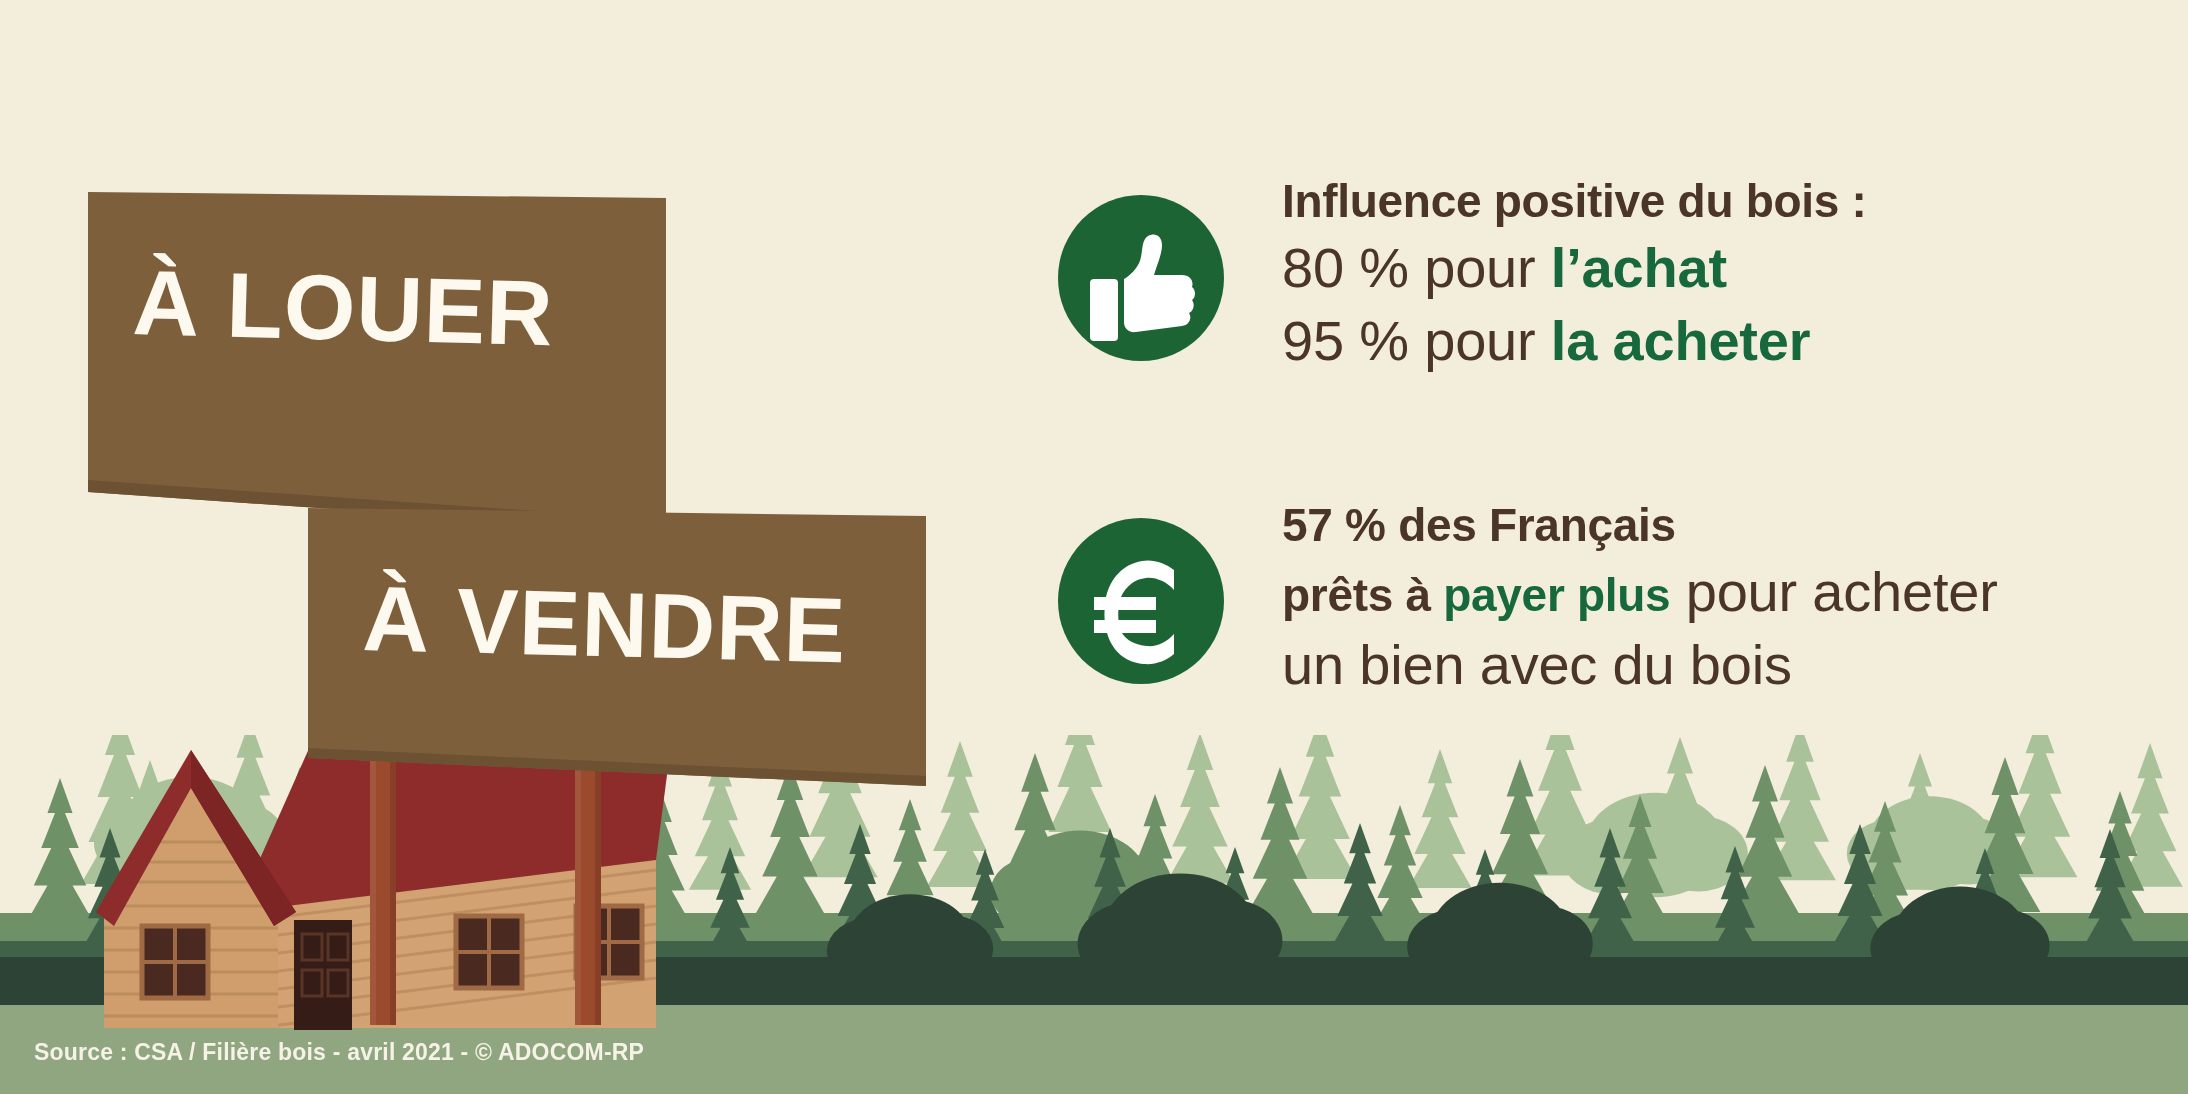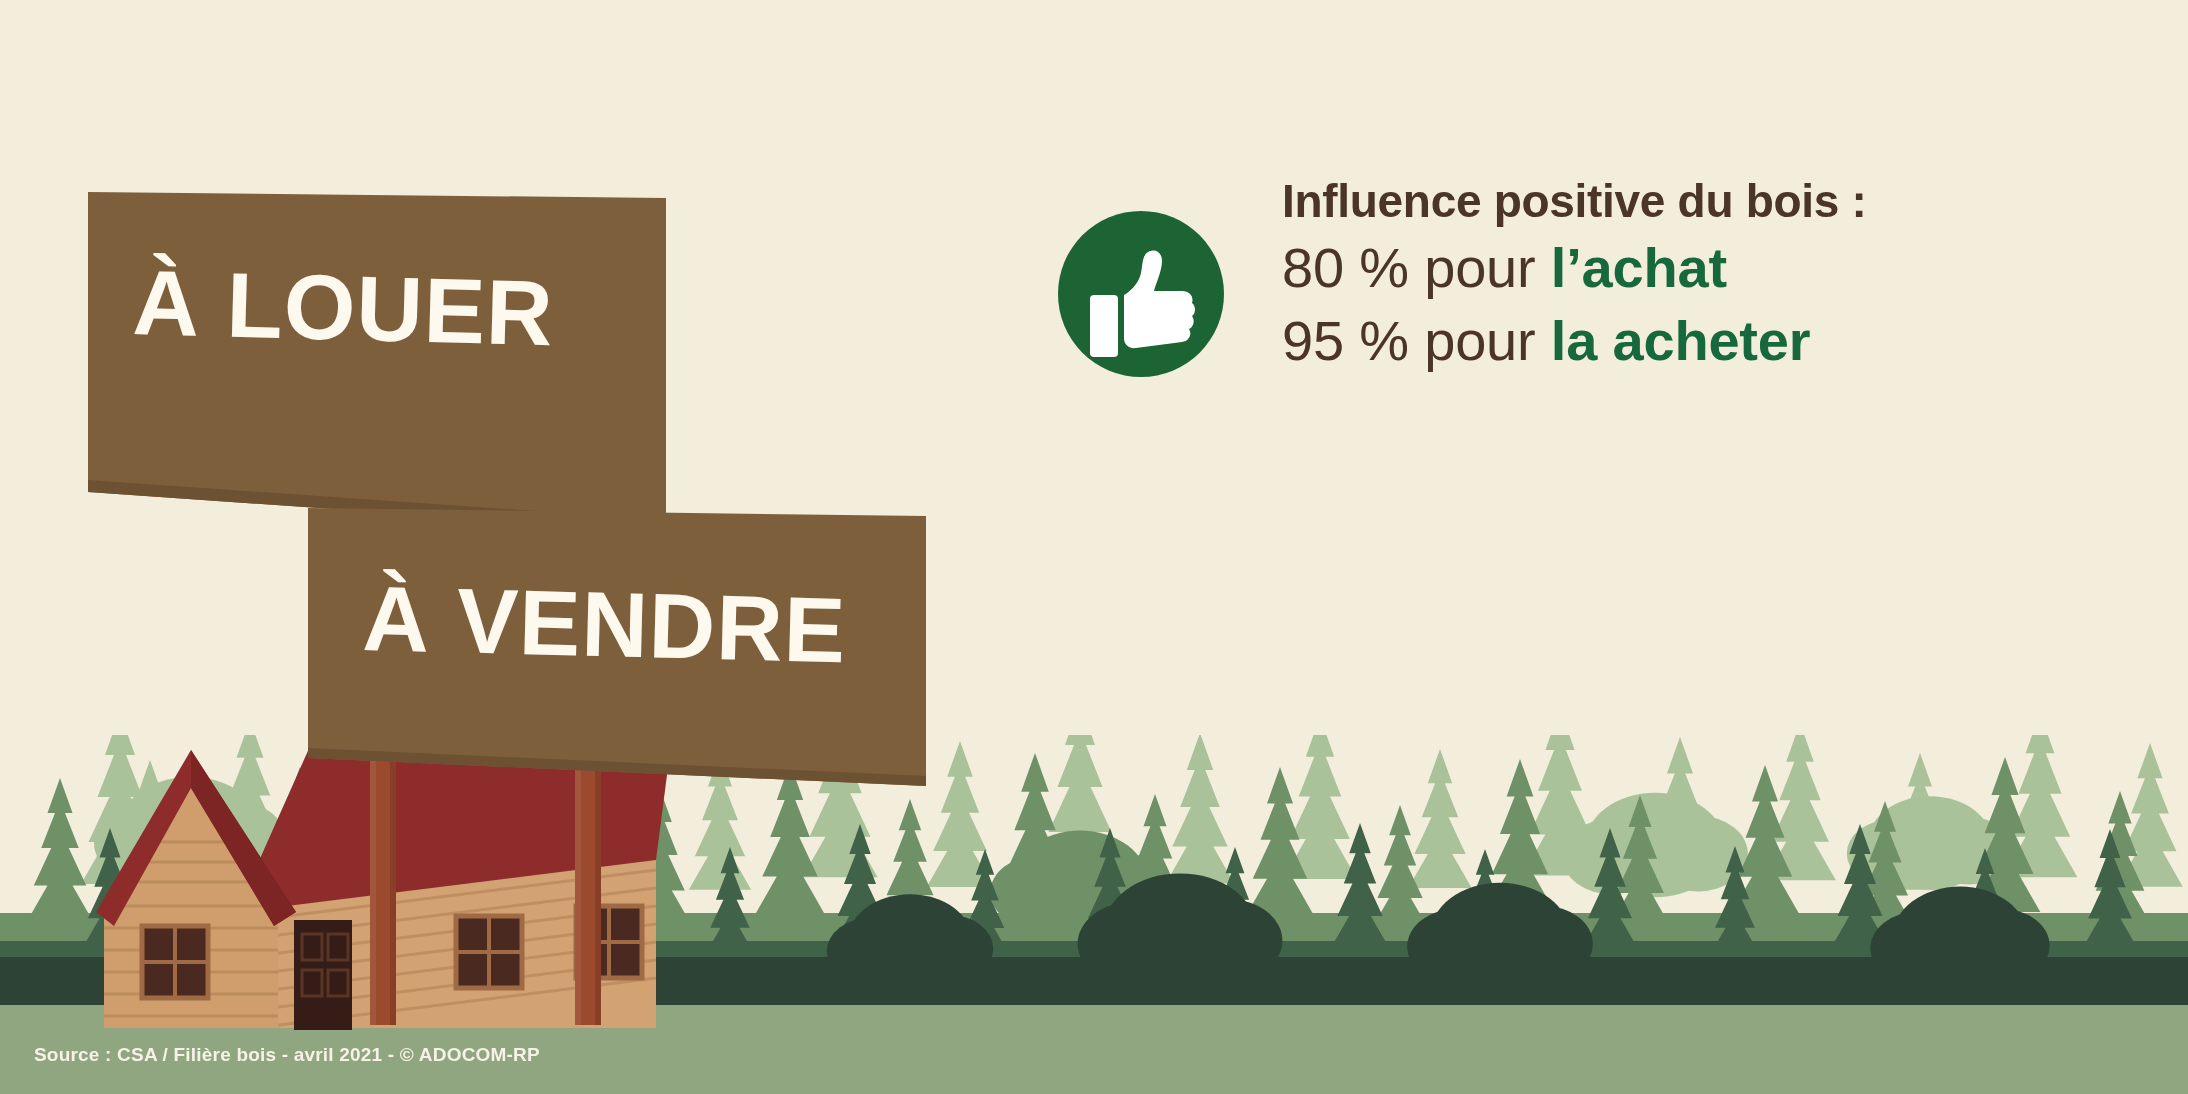--- a/index.html
+++ b/index.html
@@ -51,21 +51,21 @@
   #sign-vendre .sign-label{
     left:56px;top:64px;font-size:92px;
     transform:rotate(1.45deg);transform-origin:left top;
   }
 
   
   #house{position:absolute;left:96px;top:730px;width:580px;height:300px;}
   #house svg{display:block;}
 
   
-  .stat{position:absolute;display:flex;align-items:flex-end;}
+  .stat{position:absolute;display:flex;align-items:center;}
   #stat-1{left:1058px;top:178px;}
   #stat-2{left:1058px;top:500px;}
 
   .badge{
     width:166px;height:166px;border-radius:50%;
     background:#1c6434;flex:0 0 166px;
     position:relative;
   }
   .badge svg{position:absolute;left:0;top:0;}
 
@@ -78,21 +78,21 @@
   .stat-line{white-space:nowrap;}
   .l-head{font-weight:700;font-size:46px;letter-spacing:-0.3px;}
   .l-body{font-weight:400;font-size:56px;letter-spacing:-0.2px;}
   .hl{color:#17683d;font-weight:700;}
   #stat-1 .stat-text{margin-top:-6px;}
   #stat-2 .stat-text{margin-top:-4px;}
 
   
   #source{
     position:absolute;left:34px;bottom:28px;
-    color:#f6f2e6;font-size:19px;font-weight:700;
+    color:#f6f2e6;font-size:23px;font-weight:700;
     font-family:"Liberation Sans",sans-serif;
     letter-spacing:0.2px;white-space:nowrap;
   }
 </style>
 </head>
 <body>
 
 <div id="stage">
 
   <div class="scenery">
@@ -414,16 +414,51 @@
       </div>
       <div class="stat-line l-body">
         <span>80 % pour </span><span class="hl">l’achat</span>
       </div>
       <div class="stat-line l-body">
         <span>95 % pour </span><span class="hl">la acheter</span>
       </div>
     </div>
   </div>
 
+  <div id="stat-2" class="stat">
+    <div class="badge">
+      <svg width="166" height="166" viewBox="0 0 166 166">
+        <path d="M114 50 C104 42 92 38 81 40 C62 43 50 58 46 76
+                 L38 76 L38 88 L44.5 88 C44.3 91 44.3 95 44.6 98
+                 L38 98 L38 110 L46.5 110 C51 128 63 142 82 124
+                 L82 124 Z" fill="none"></path>
+        <path d="M116 52 C107 45 95 41 84 43
+                 C65 46 52 61 48 79
+                 L36 79 L36 92 L46.6 92
+                 C46.4 95 46.4 99 46.7 102
+                 L36 102 L36 115 L49 115
+                 C54 133 68 145 86 146
+                 C97 147 108 143 116 136
+                 L116 116 C109 124 99 129 89 128
+                 C77 127 68 122 64 115
+                 L98 115 L98 102 L60.5 102
+                 C60.2 99 60.2 95 60.4 92
+                 L98 92 L98 79 L63 79
+                 C68 68 77 61 88 60
+                 C98 59 109 64 116 72 Z" fill="#ffffff"></path>
+      </svg>
+    </div>
+    <div class="stat-text">
+      <div class="stat-line l-head">
+        <span>57 % des Français</span>
+      </div>
+      <div class="stat-line l-head">
+        <span>prêts à </span><span class="hl">payer plus</span><span class="l-body"> pour acheter</span>
+      </div>
+      <div class="stat-line l-body">
+        <span>un bien avec du bois</span>
+      </div>
+    </div>
+  </div>
 
   <div id="source">Source : CSA / Filière bois - avril 2021 - © ADOCOM-RP</div>
 
 </div>
 
 </body></html>

